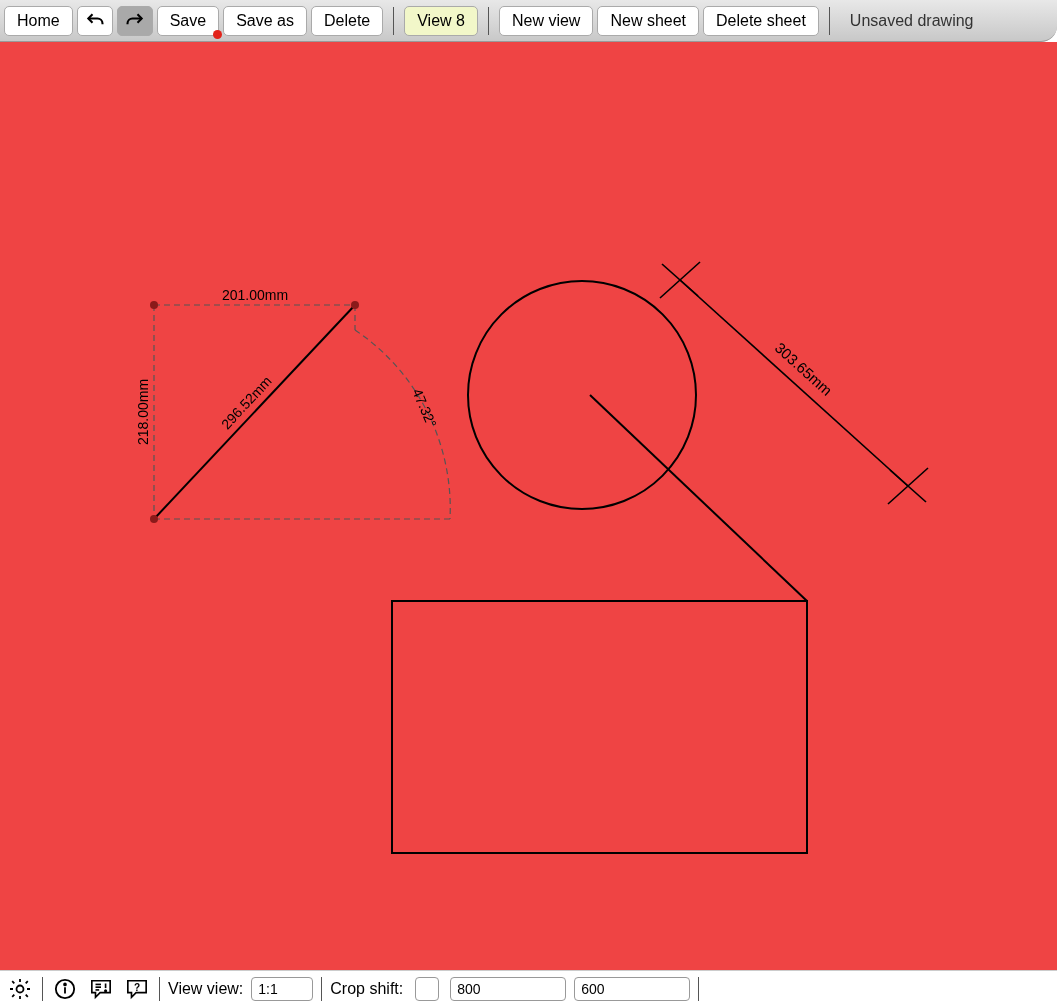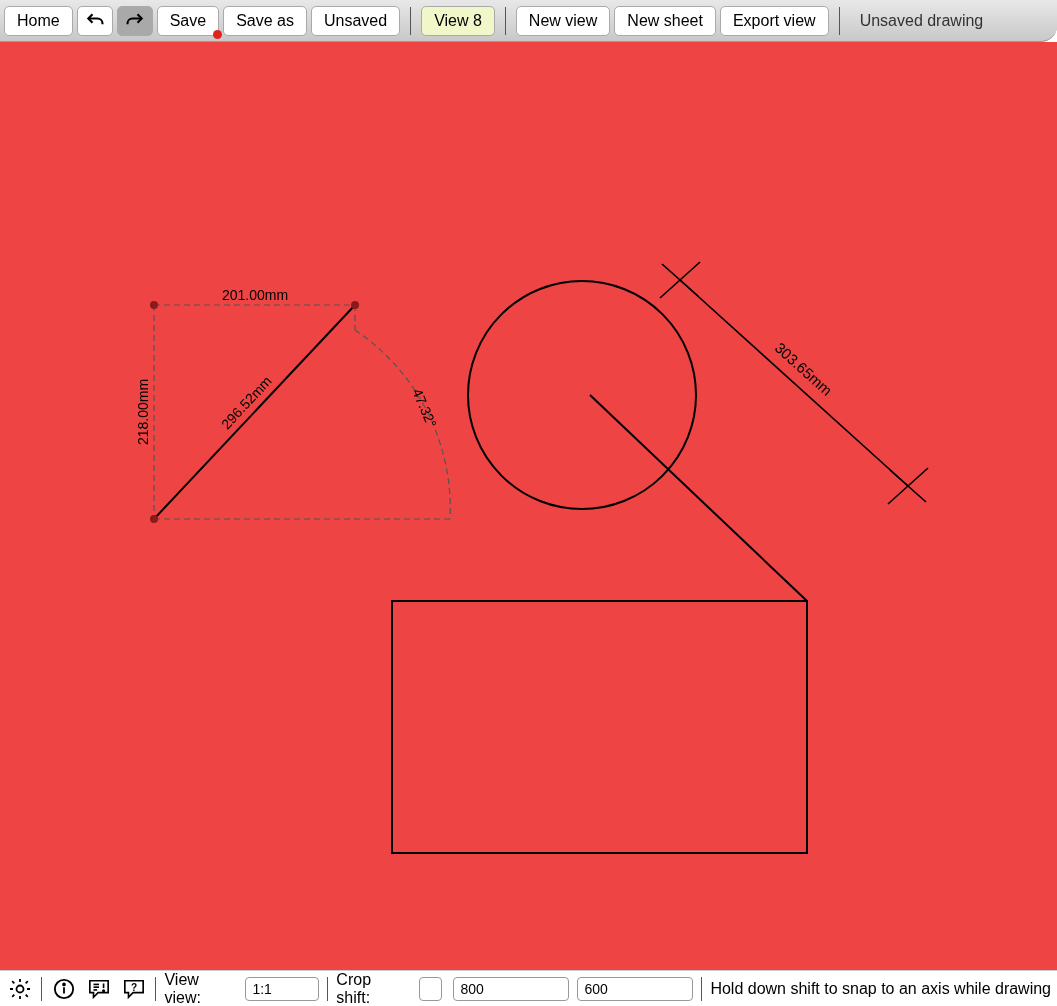--- a/index.html
+++ b/index.html
@@ -48,21 +48,21 @@
 
   
   .status {
     position:absolute; left:0; bottom:0; width:100%; height:36px;
     display:flex; align-items:center; gap:8px; padding:0 6px;
     border-top:1px solid #ccc; background:#fff;
     font-size:16px;
   }
   .sicon { width:28px; height:28px; display:flex; align-items:center; justify-content:center; cursor:pointer; }
   .sinput { border:1px solid #999; border-radius:4px; font-size:14px; height:24px; padding:2px 6px; }
-  .sinput.small { width:74px; }
+  .sinput.small { width:62px; }
   .sinput.tiny { width:24px; padding:2px; }
   .sinput.med { width:116px; }
   .ssep { width:1px; height:24px; background:#555; }
   .hint { margin-left:auto; white-space:nowrap; }
 
 </style>
 </head>
 <body>
 
 <div class="topbar">
@@ -77,27 +77,27 @@
     <svg width="20" height="20" viewBox="0 0 24 24" fill="none" stroke="#000" stroke-width="2.5">
         <path d="M15 14l5-5-5-5"></path>
         <path d="M20 9H9a6 6 0 00-6 6v1"></path>
       </svg>
   </button>
   <button class="tbtn">
     <span>Save</span>
     <span class="redDot"></span>
   </button>
   <button class="tbtn">Save as</button>
-  <button class="tbtn">Unsaved</button>
+  <button class="tbtn">Delete</button>
   <div class="vsep"></div>
   <button class="tbtn active">View 8</button>
   <div class="vsep"></div>
   <button class="tbtn">New view</button>
   <button class="tbtn">New sheet</button>
-  <button class="tbtn">Export view</button>
+  <button class="tbtn">Delete sheet</button>
   <div class="vsep"></div>
   <span class="project-label">Unsaved drawing</span>
 </div>
 
 <div class="toolpalette">
   <div class="ptool">
     <svg width="18" height="18" viewBox="0 0 20 20">
         <polygon points="3,17 17,17 10,4" fill="#1fbf1f"></polygon>
       </svg>
   </div>
@@ -245,14 +245,13 @@
   </div>
   <div class="ssep"></div>
   <span>View view:</span>
   <input class="sinput small" value="1:1" style="">
   <div class="ssep"></div>
   <span>Crop shift:</span>
   <input type="checkbox" class="sinput tiny" style="appearance: none;">
   <input class="sinput med" value="800" style="">
   <input class="sinput med" value="600" style="">
   <div class="ssep"></div>
-  <span class="hint">Hold down shift to snap to an axis while drawing</span>
 </div>
 
 </body></html>

